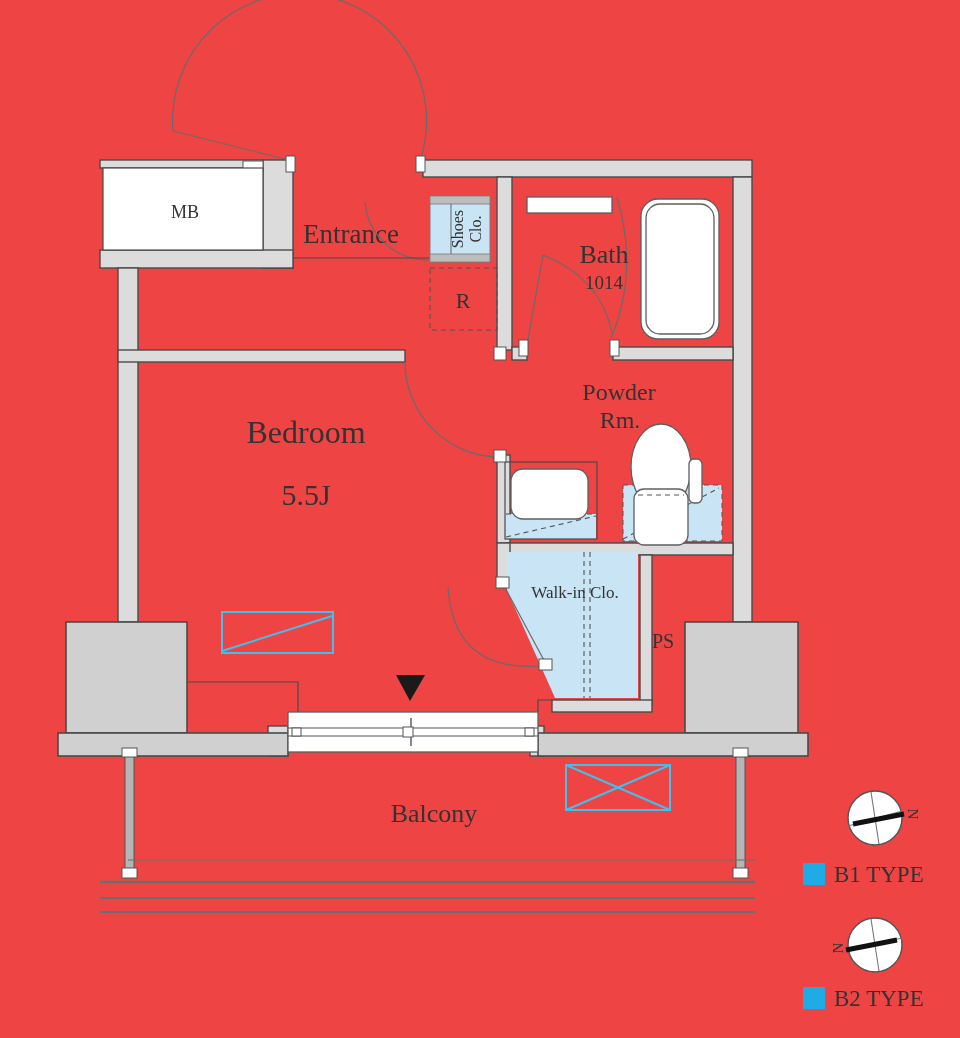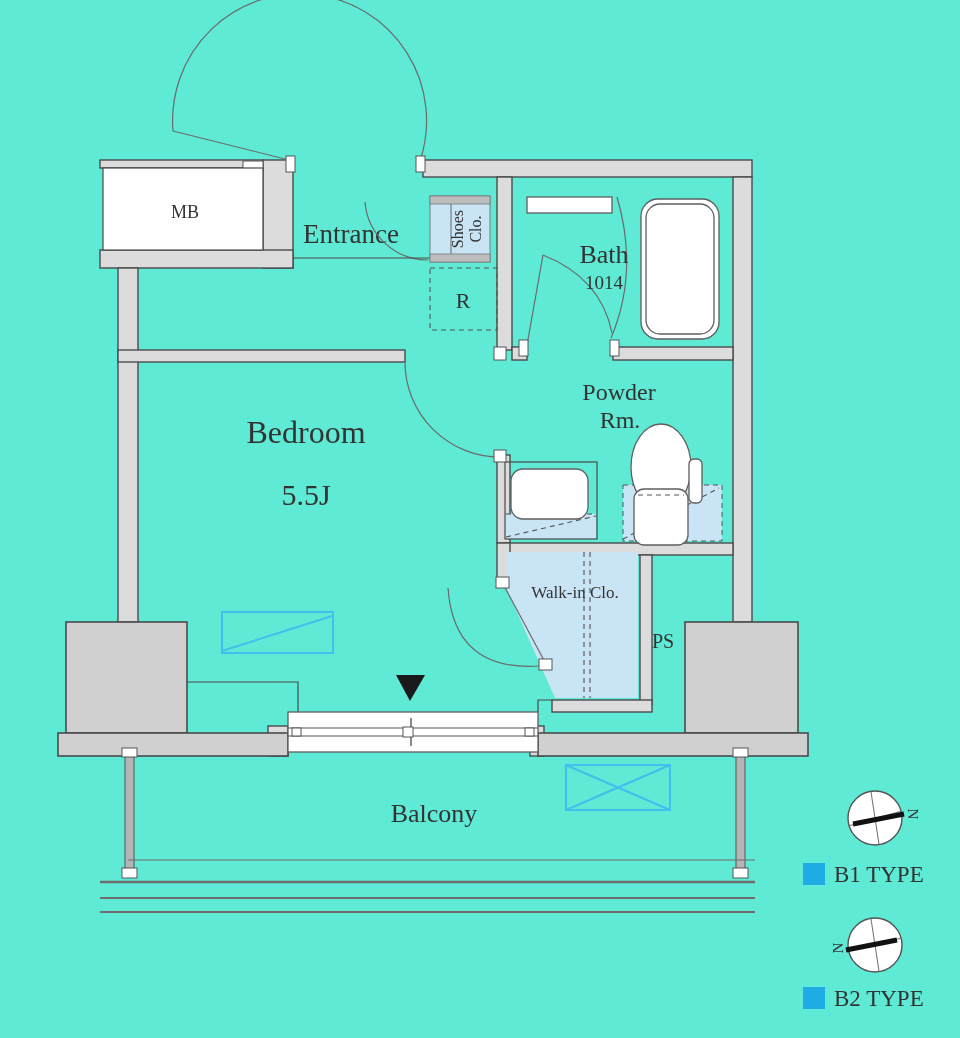--- a/index.html
+++ b/index.html
@@ -1,16 +1,16 @@
 <!DOCTYPE html>
 <html><head>
 <meta charset="utf-8">
 <style>
   html,body{margin:0;padding:0;background:#ffffff;}
-  .stage{position:relative;width:960px;height:1038px;background:#5eead4;overflow:hidden;}
+  .stage{position:relative;width:960px;height:1038px;background:#ef4444;overflow:hidden;}
   svg{display:block;}
   svg text{font-family:"Liberation Serif","DejaVu Serif",serif;fill:#333;}
   .wall{fill:#dcdcdc;stroke:#4a4a4a;stroke-width:1.4;}
   .wall2{fill:#d0d0d0;stroke:#4a4a4a;stroke-width:1.6;}
   .roomline{fill:#ffffff;stroke:#4a4a4a;stroke-width:1.2;}
   .fix{fill:#ffffff;stroke:#5f5f5f;stroke-width:1.3;}
   .arc{fill:none;stroke:#6a6a6a;stroke-width:1.2;}
   .jamb{fill:#ffffff;stroke:#555;stroke-width:1;}
   .dash{fill:none;stroke:#555;stroke-width:1.1;stroke-dasharray:5 4;}
   .thin{fill:none;stroke:#4a4a4a;stroke-width:1.2;}

